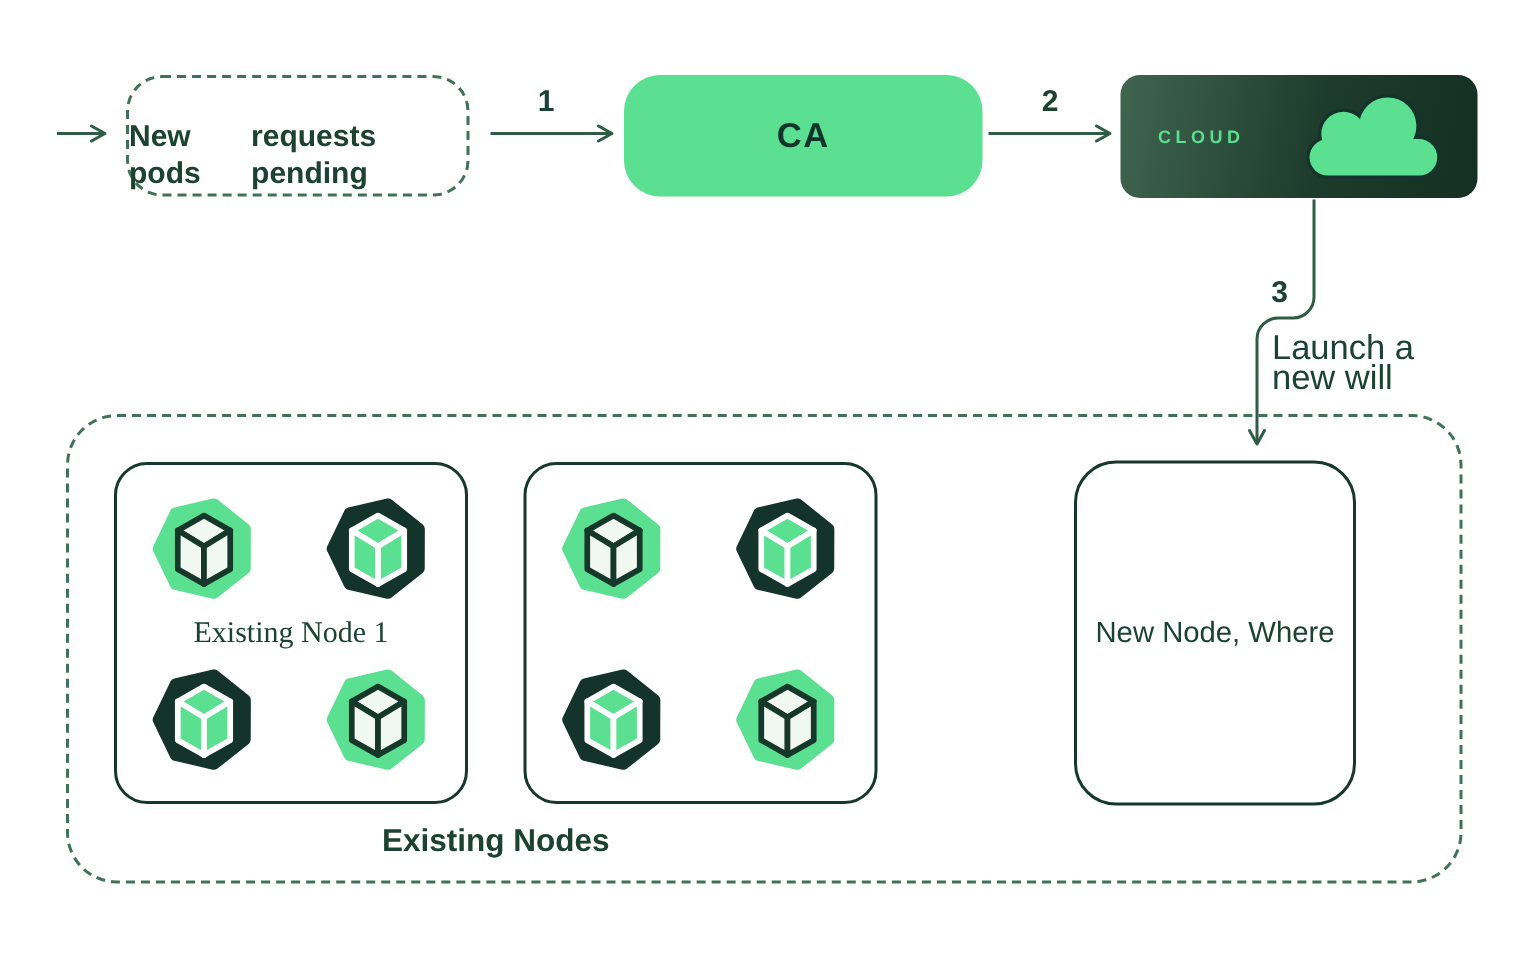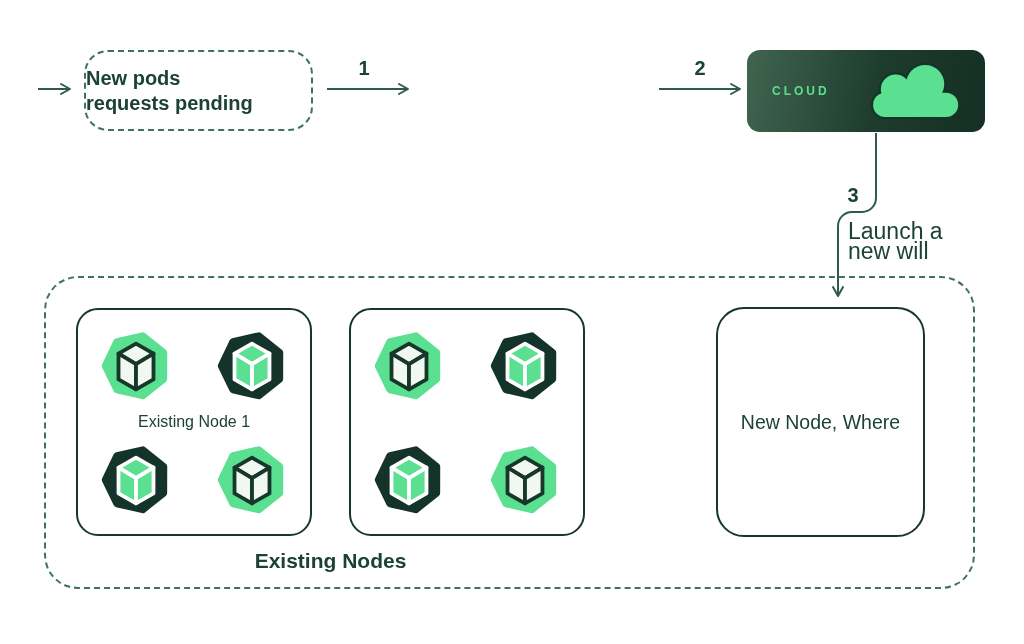--- a/index.html
+++ b/index.html
@@ -32,21 +32,21 @@
 
   .step-label{position:absolute;z-index:2;font-weight:bold;font-size:20px;line-height:22px;text-align:center;color:var(--text-green);}
   #step1{left:352px;top:57px;width:24px;}
   #step2{left:688px;top:57px;width:24px;}
   #step3{left:842px;top:184px;width:22px;}
 
   
   .pending-box{
     position:absolute;left:84px;top:50px;width:229px;height:81px;z-index:2;
     border:2.5px dashed var(--dash-green);border-radius:24px;background:var(--canvas-bg);
-    display:flex;flex-direction:column;align-items:flex-start;justify-content:center;
+    display:flex;flex-direction:row;align-items:flex-end;justify-content:center;
   }
   .pending-box span{font-weight:bold;font-size:20px;line-height:25px;color:var(--text-green);}
 
   .ca-box{
     position:absolute;left:416px;top:50px;width:239px;height:81px;z-index:2;
     background:var(--accent-green);border-radius:24px;
     display:flex;align-items:center;justify-content:center;
     font-weight:bold;font-size:23px;letter-spacing:1px;color:#11352A;
   }
 
@@ -73,32 +73,32 @@
   .node-card{
     position:absolute;top:308px;width:236px;height:228px;z-index:2;
     border:2.5px solid var(--node-border);border-radius:22px;background:var(--canvas-bg);
     display:flex;flex-direction:column;justify-content:space-between;padding:17px 16px;
   }
   #node1{left:76px;}
   #node2{left:349px;}
   .pod-row{display:flex;justify-content:space-between;padding:0 4px;}
   .pod{width:76px;height:76px;display:block;}
   .pod svg{width:100%;height:100%;}
-  .node-label{text-align:center;font-size:16px;line-height:22px;color:var(--text-green);}
+  .node-label{text-align:center;font-size:20px;line-height:22px;color:var(--text-green);font-family:Liberation Serif, serif;}
 
   .pod-light{--hept:var(--accent-green);--cube-fill:var(--cube-face);--cube-stroke:var(--node-border);}
   .pod-dark{--hept:var(--deep-green);--cube-fill:var(--accent-green);--cube-stroke:#FFFFFF;}
 
   .group-label{
     position:absolute;left:76px;top:549px;width:509px;z-index:2;text-align:center;
     font-weight:bold;font-size:21px;color:var(--text-green);
   }
 
   .new-node-card{
-    position:absolute;left:716px;top:307px;width:209px;height:230px;z-index:2;
+    position:absolute;left:716px;top:307px;width:188px;height:230px;z-index:2;
     border:2.5px solid var(--node-border);border-radius:28px;background:var(--canvas-bg);
     display:flex;flex-direction:row;align-items:center;justify-content:center;text-align:center;gap:24px;
   }
   .new-node-card span{font-size:19.5px;line-height:25px;color:var(--text-green);}
 
   .defs-holder{position:absolute;width:0;height:0;overflow:hidden;}
 </style>
 </head>
 <body>
 
@@ -129,20 +129,23 @@
     <path d="M876 133 V198 A14 14 0 0 1 862 212 L852 212 A14 14 0 0 0 838 226 V296" marker-end="url(#chev)"></path>
   </svg>
 
   <div class="pending-box">
     <span>New pods</span>
     <span>requests pending</span>
   </div>
 
   <div class="step-label" id="step1">1</div>
 
+  <div class="ca-box">
+    <span>CA</span>
+  </div>
 
   <div class="step-label" id="step2">2</div>
 
   <div class="cloud-box">
     <span class="cloud-label">CLOUD</span>
     <svg class="cloud-icon" viewBox="0 0 120 76">
       <g fill="var(--deep-green)" stroke="var(--deep-green)" stroke-width="5">
         <circle cx="40" cy="36" r="17"></circle>
           <circle cx="74" cy="30" r="22"></circle>
           <rect x="14" y="40" width="98" height="28" rx="14"></rect>

